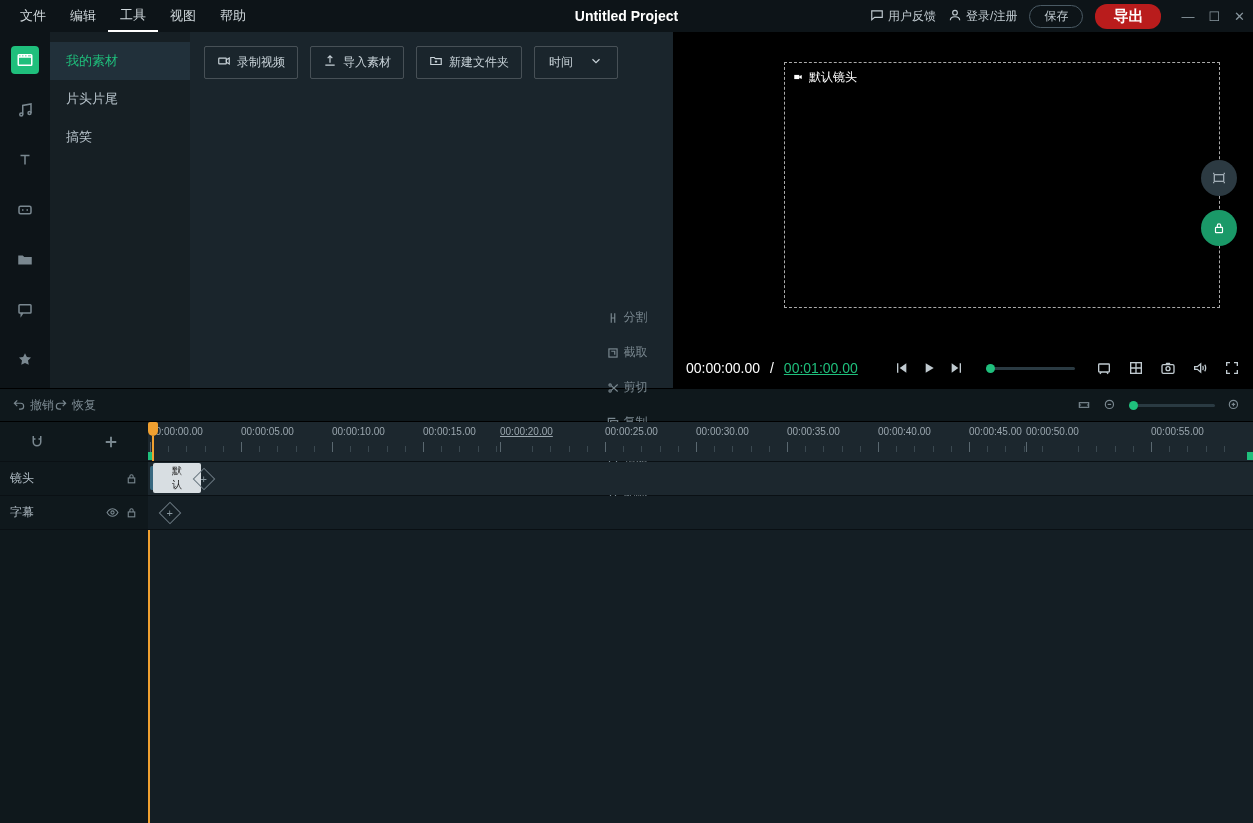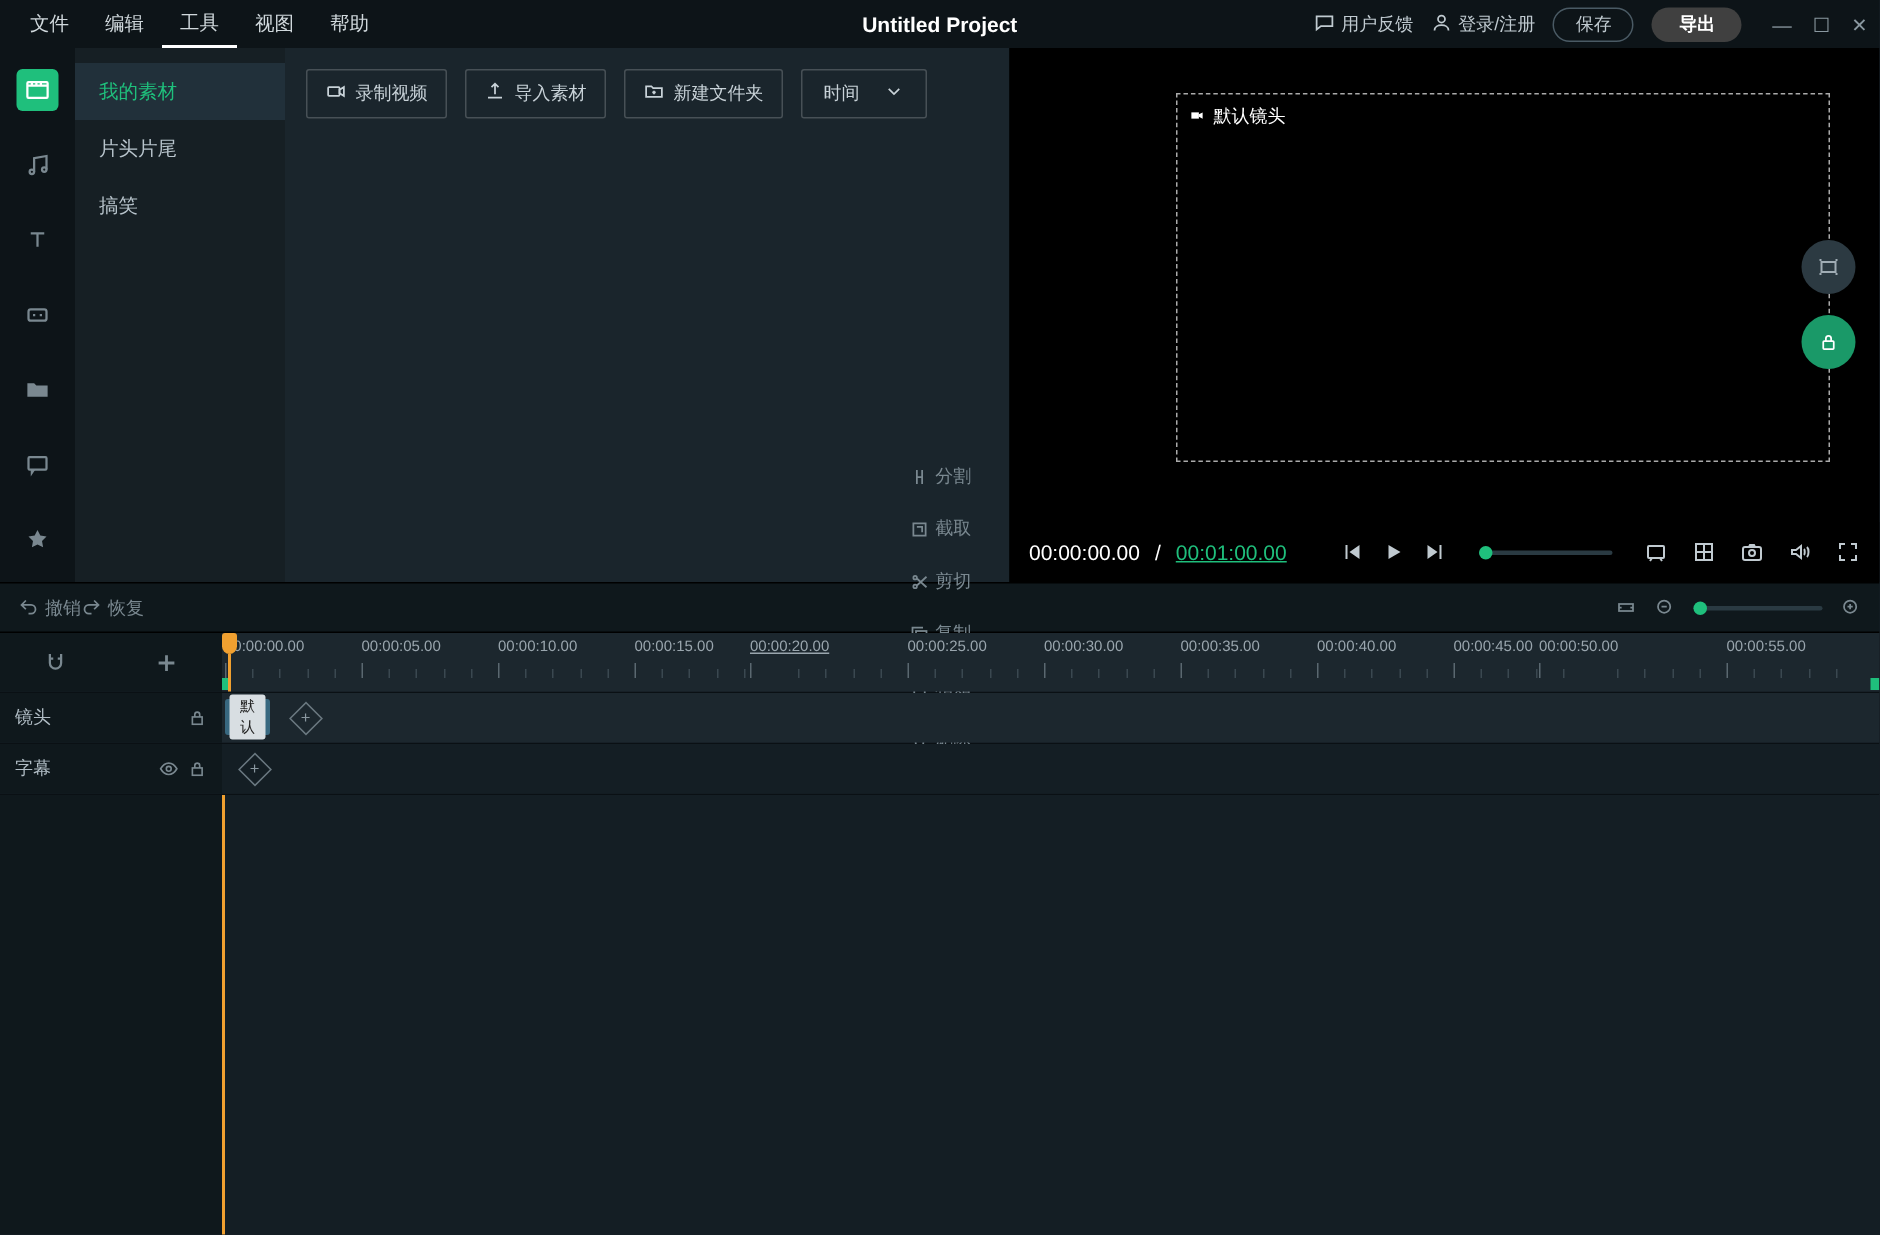--- a/index.html
+++ b/index.html
@@ -6,21 +6,21 @@
 body { width:1253px; height:823px; background:#0d1418; color:#b8c4cc; overflow:hidden; font-size:12px; }
 
 
 .menubar { height:32px; background:#0d1418; display:flex; align-items:center; padding:0 8px; position:relative; }
 .menu-item { padding:6px 12px; cursor:pointer; font-size:13px; color:#d0d8dc; }
 .menu-item.active { border-bottom:2px solid #fff; }
 .title { position:absolute; left:50%; transform:translateX(-50%); color:#fff; font-size:14px; font-weight:bold; }
 .menubar-right { position:absolute; right:8px; display:flex; align-items:center; gap:12px; }
 .mr-item { display:flex; align-items:center; gap:4px; cursor:pointer; font-size:12px; color:#c0cad0; }
 .btn-pill { border:1px solid #4a5a64; border-radius:12px; padding:2px 14px; cursor:pointer; background:transparent; color:#c0cad0; font-size:12px; }
-.btn-export { background:#404040; border:none; border-radius:12px; padding:3px 18px; color:#fff; cursor:pointer; font-size:12px; font-weight:bold; }
+.btn-export { background:#b91c1c; border:none; border-radius:12px; padding:3px 18px; color:#fff; cursor:pointer; font-size:15px; font-weight:bold; }
 .win-ctrl { display:flex; gap:14px; margin-left:8px; }
 .win-ctrl span { cursor:pointer; color:#8a98a0; font-size:13px; }
 
 
 .main { height:356px; display:flex; }
 .sidebar { width:50px; background:#0d1418; display:flex; flex-direction:column; align-items:center; gap:22px; padding-top:14px; }
 .side-icon { width:28px; height:28px; display:flex; align-items:center; justify-content:center; cursor:pointer; color:#7a8890; border-radius:4px; }
 .side-icon.active { background:#1fbf7c; color:#fff; }
 .side-icon svg { width:18px; height:18px; }
 
@@ -77,21 +77,21 @@
 .marker-s { position:absolute; left:-2px; top:30px; width:6px; height:8px; background:#1fbf7c; }
 .marker-e { position:absolute; right:0; top:30px; width:6px; height:8px; background:#1fbf7c; }
 
 .track { height:34px; display:flex; border-bottom:1px solid #0a1014; }
 .track-head { width:148px; background:#0f181c; display:flex; align-items:center; padding:0 10px; gap:8px; font-size:12px; color:#b0bcc4; }
 .track-head .icons { margin-left:auto; display:flex; gap:6px; }
 .track-head .icons svg { width:13px; height:13px; color:#7a8890; cursor:pointer; }
 .track-body { flex:1; background:#1c272e; position:relative; }
 .track.dark .track-body { background:#141e24; }
 .clip { position:absolute; left:2px; top:4px; height:24px; background:#386880; border-radius:2px; padding:0 3px; display:flex; align-items:center; font-size:11px; color:#fff; }
-.clip-label { background:#d8dee2; color:#222; padding:1px 7px; border-radius:2px; font-size:10px; }
+.clip-label { background:#d8dee2; color:#222; padding:1px 19px; border-radius:2px; font-size:10px; }
 .add-diamond { position:absolute; top:9px; width:16px; height:16px; border:1px solid #6a7880; transform:rotate(45deg); display:flex; align-items:center; justify-content:center; cursor:pointer; }
 .add-diamond span { transform:rotate(-45deg); color:#8a98a0; font-size:11px; line-height:1; }
 
 .timeline-rest { height:362px; display:flex; }
 .rest-head { width:148px; background:#0f181c; }
 .rest-body { flex:1; background:#141e24; position:relative; }
 .rest-body .ph-line { position:absolute; left:0; top:0; width:2px; height:100%; background:#f0a030; }
 </style>
 </head>
 <body>

